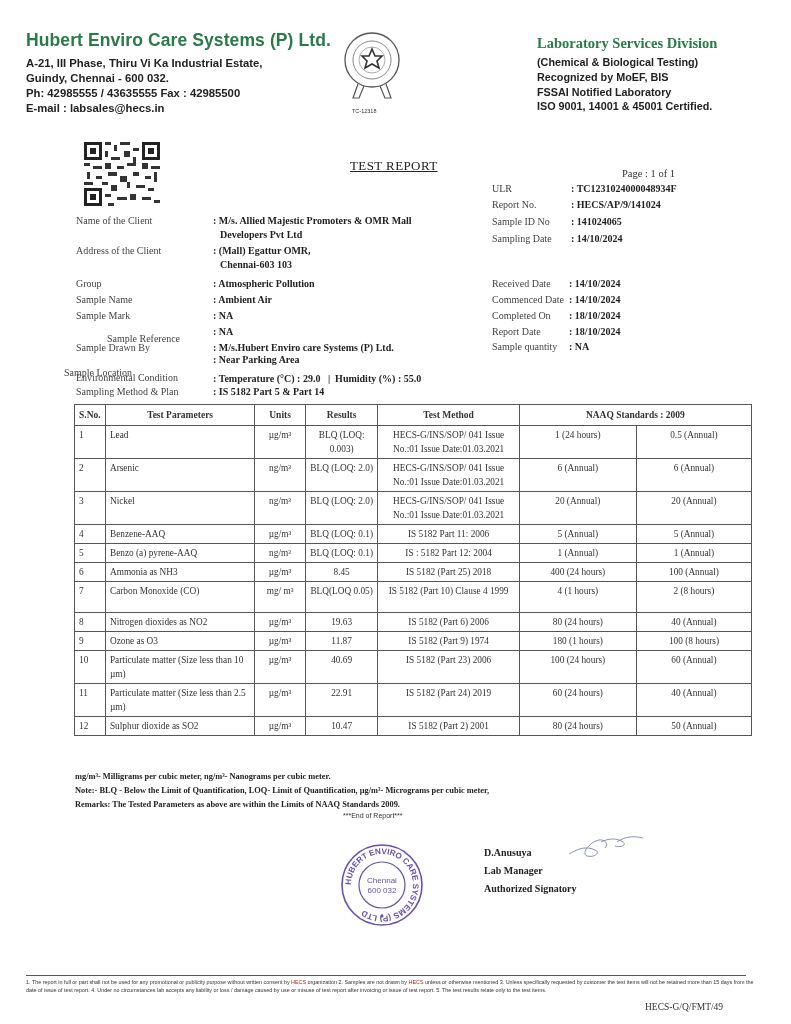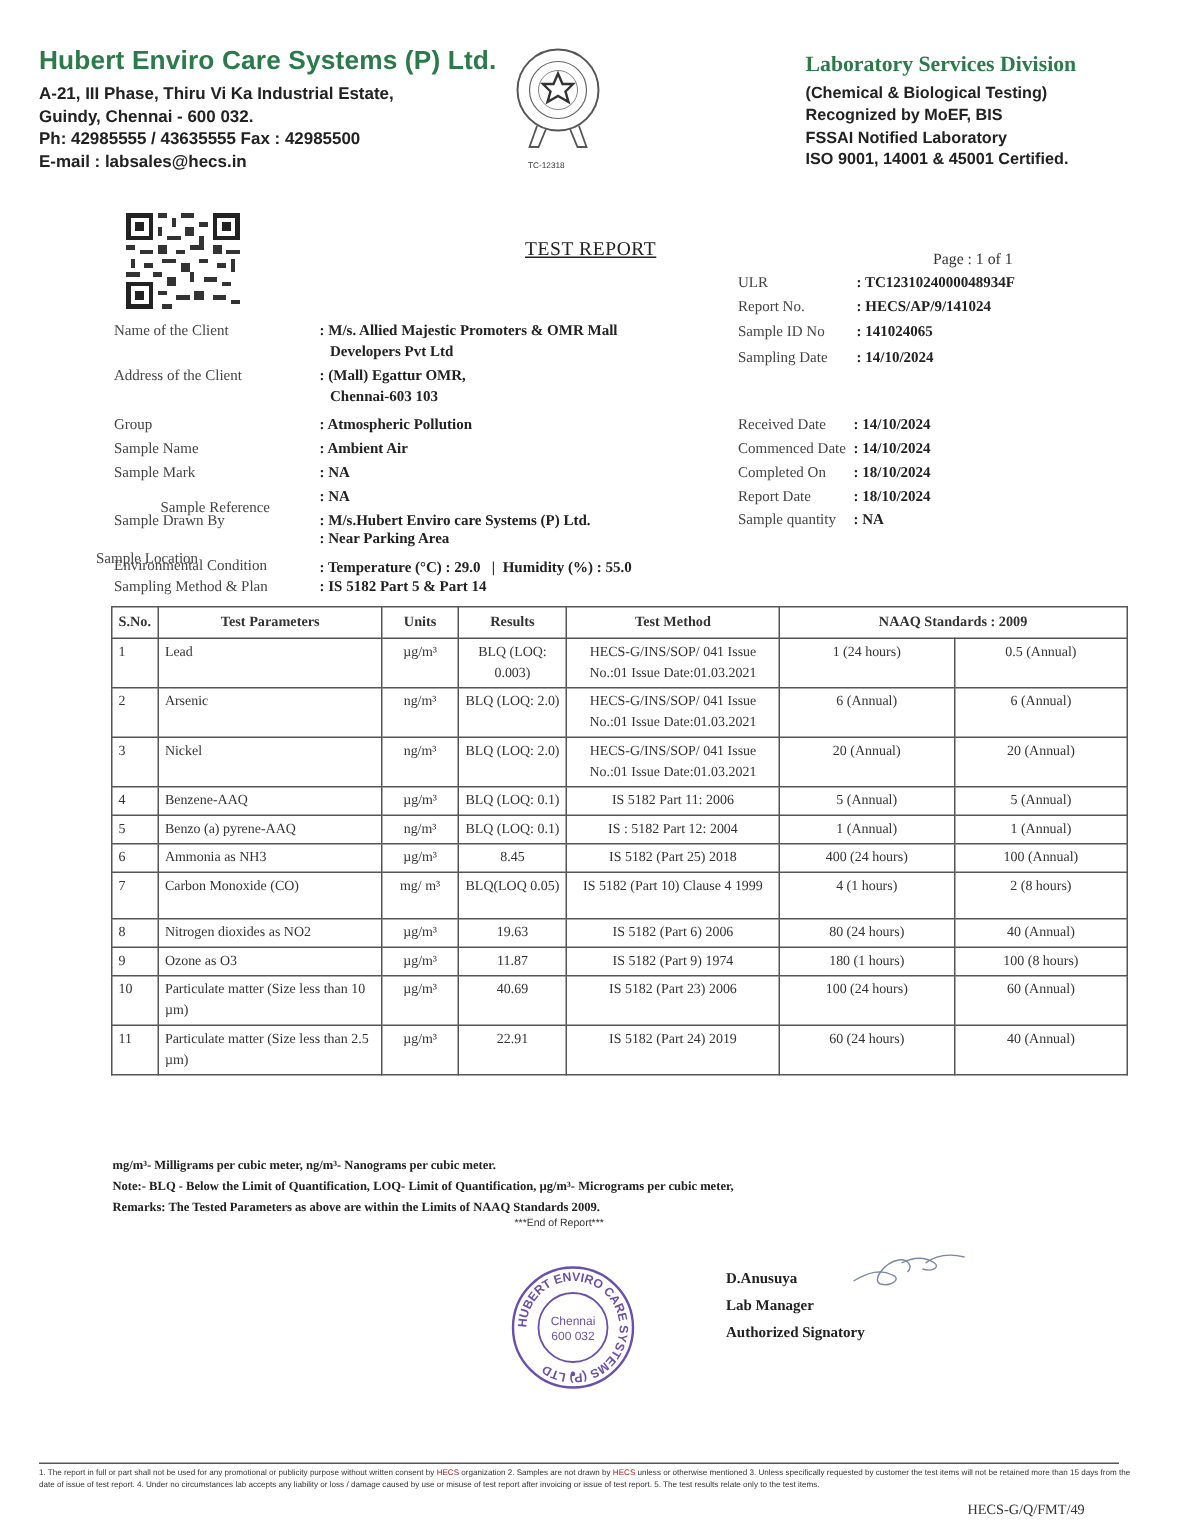--- a/index.html
+++ b/index.html
@@ -275,20 +275,29 @@
     </tr>
     <tr style="height:31px">
       <td>11</td>
       <td>Particulate matter (Size less than 2.5 µm)</td>
       <td class="c">µg/m³</td>
       <td class="c">22.91</td>
       <td class="c">IS 5182 (Part 24) 2019</td>
       <td class="c">60 (24 hours)</td>
       <td class="c">40 (Annual)</td>
     </tr>
+    <tr>
+      <td>12</td>
+      <td>Sulphur dioxide as SO2</td>
+      <td class="c">µg/m³</td>
+      <td class="c">10.47</td>
+      <td class="c">IS 5182 (Part 2)  2001</td>
+      <td class="c">80 (24 hours)</td>
+      <td class="c">50 (Annual)</td>
+    </tr>
   </tbody>
 </table>
 
 <div class="abs notes">
   <div>mg/m³- Milligrams per cubic meter, ng/m³- Nanograms per cubic meter.</div>
   <div>Note:- BLQ - Below the Limit of Quantification,  LOQ- Limit of Quantification, µg/m³- Micrograms per cubic meter,</div>
   <div>Remarks: The Tested Parameters as above are within the Limits of NAAQ Standards 2009.</div>
 </div>
 <div class="abs end-report">***End of Report***</div>
 

